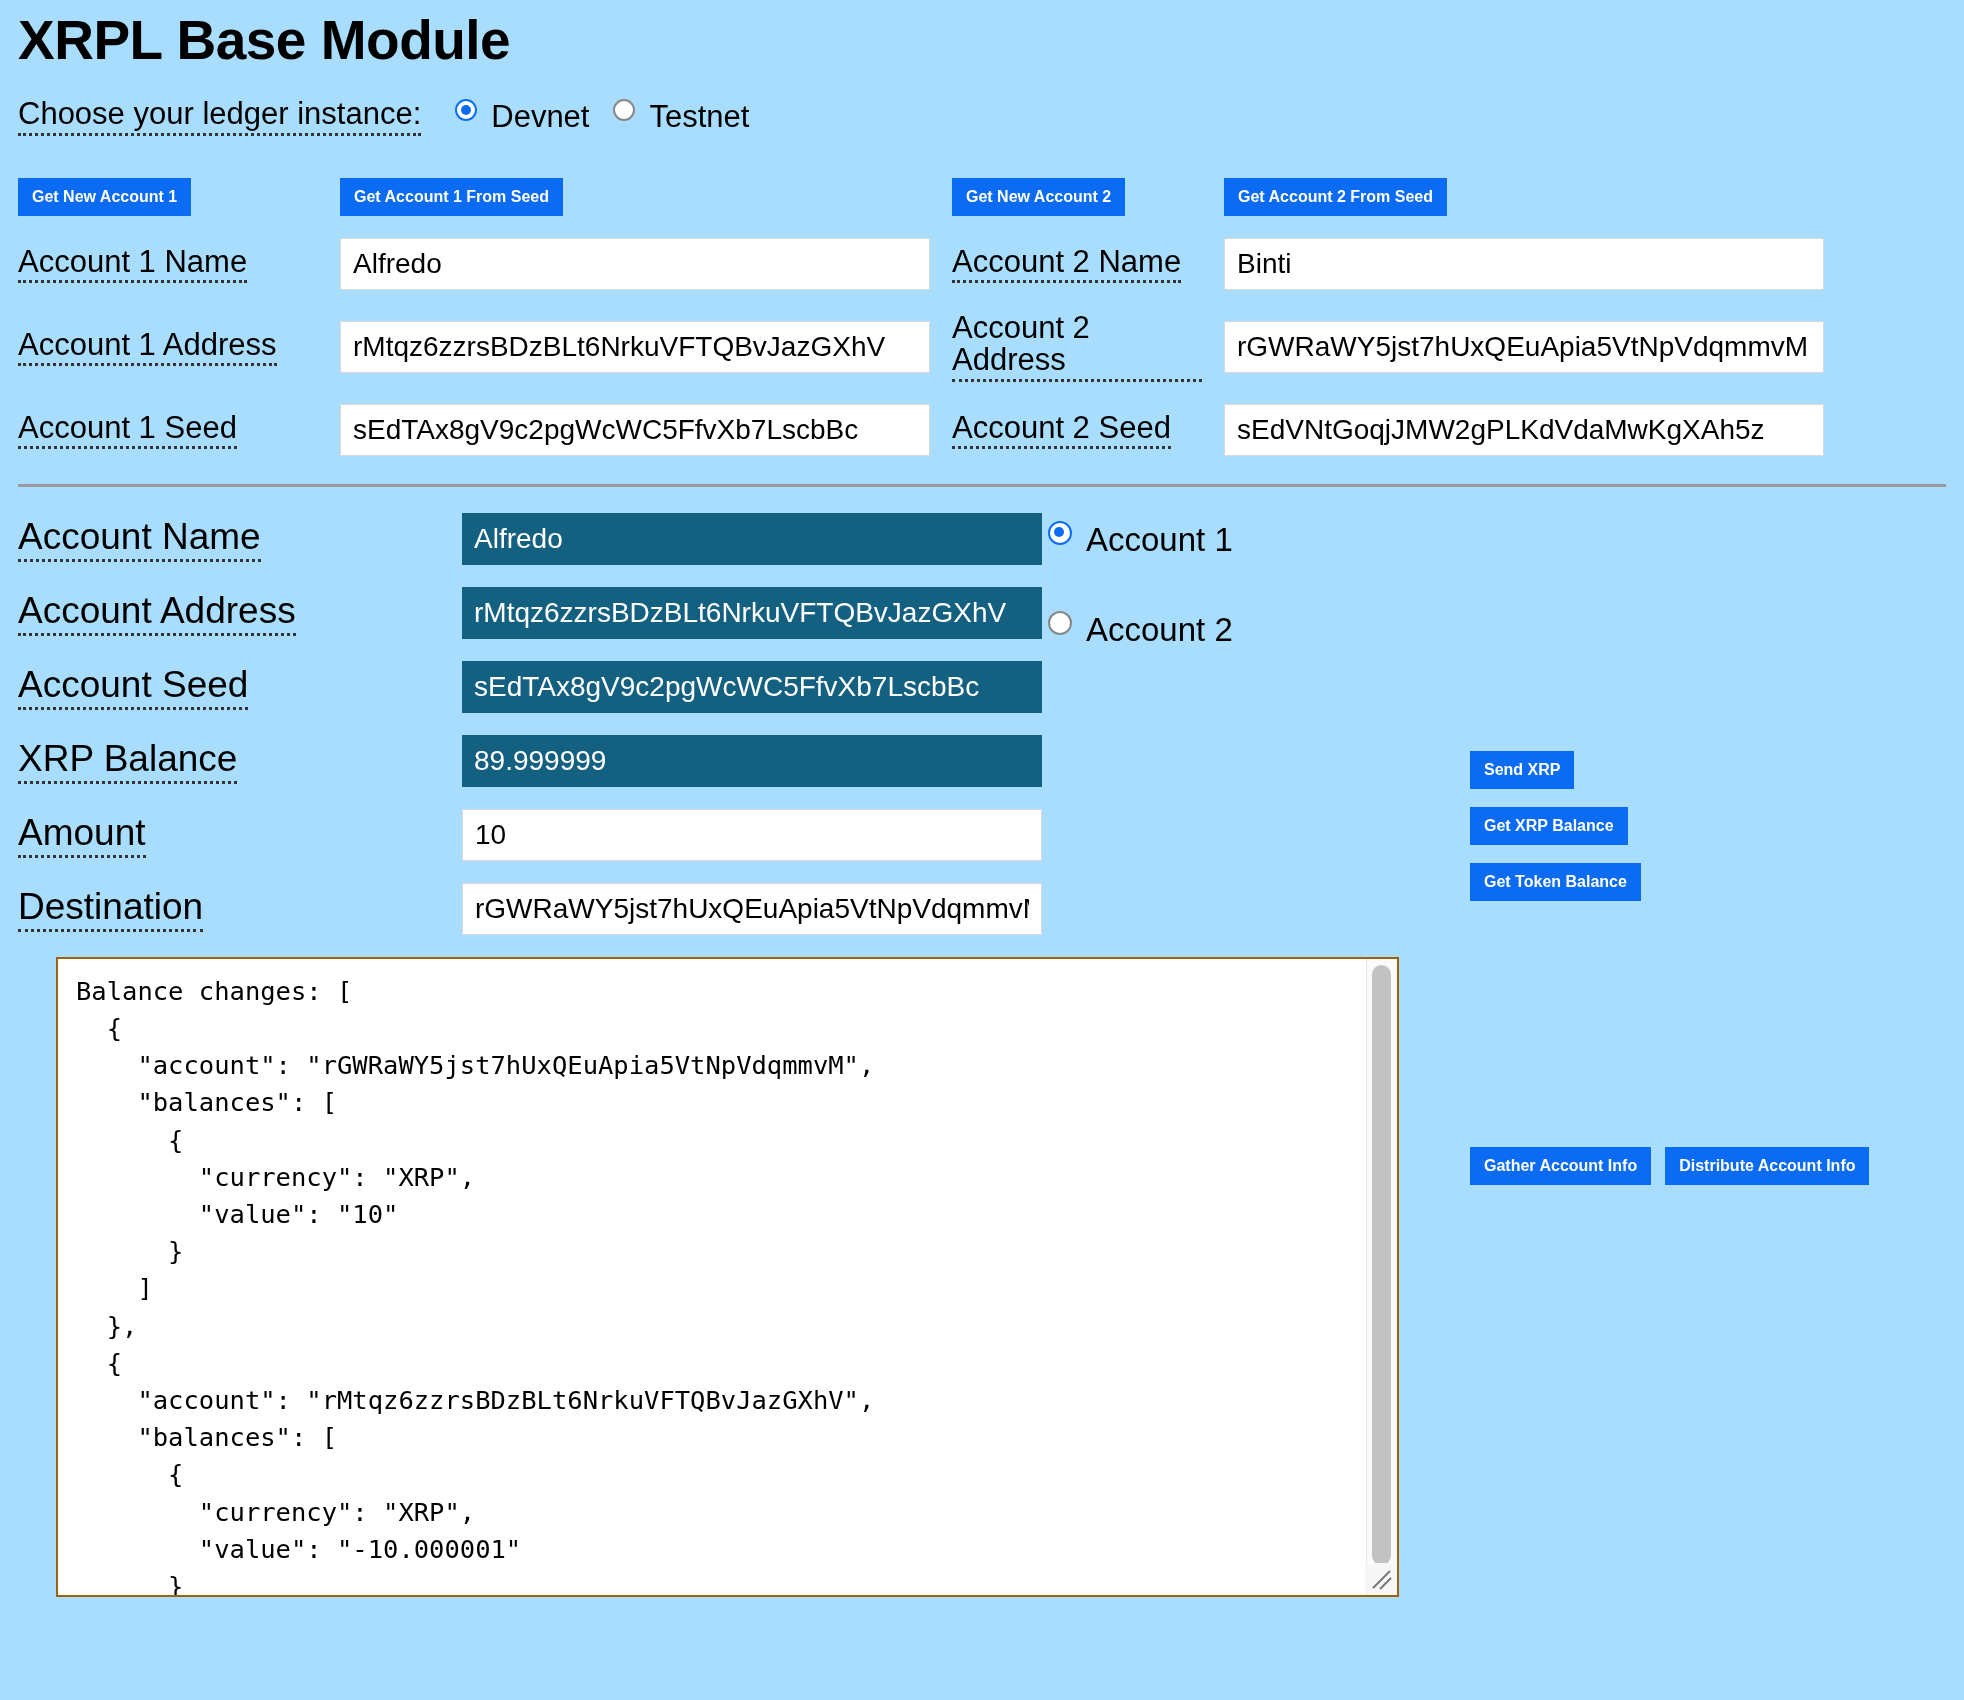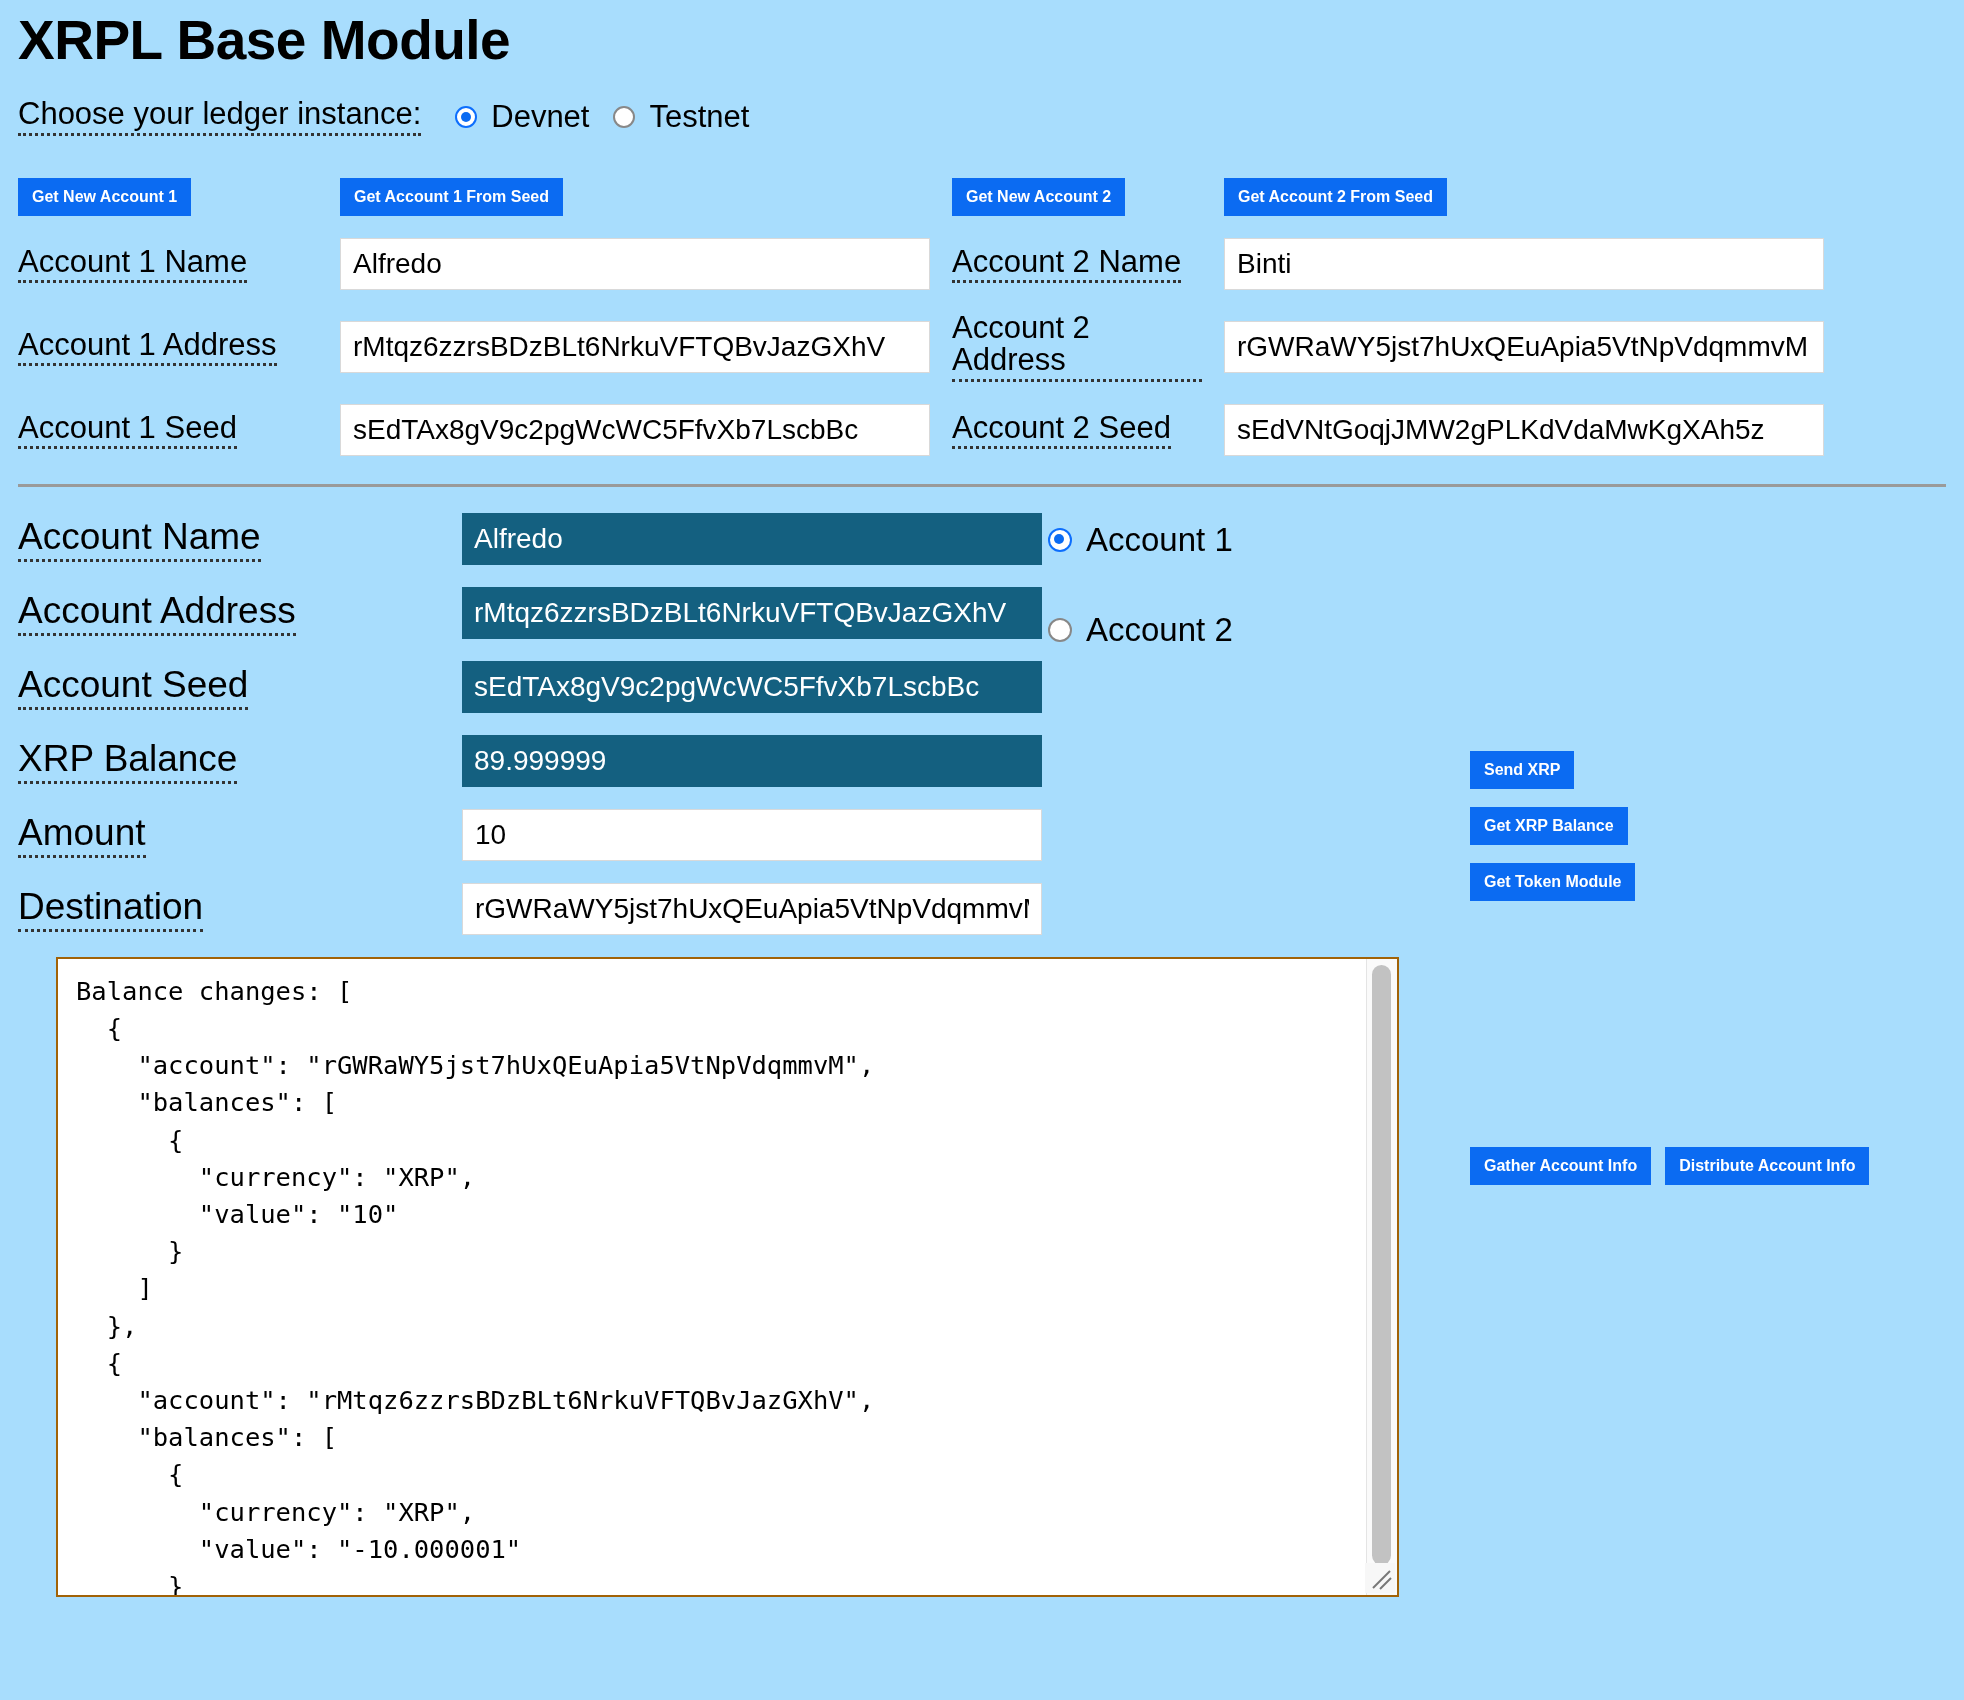--- a/index.html
+++ b/index.html
@@ -34,21 +34,20 @@
   .ledger-row {
     display: flex;
     align-items: center;
     margin-top: 26px;
     font-size: 31px;
     color: #000;
   }
   .ledger-row .lbl { margin-right: 34px; }
   .radio-opt {
     display: flex;
-    align-items: center;
     margin-right: 24px;
     font-size: 31px;
   }
   .radio {
     width: 22px;
     height: 22px;
     border-radius: 50%;
     border: 2px solid #888;
     background: #fff;
     margin-right: 14px;
@@ -311,21 +310,21 @@
       </label>
       <label class="radio-opt">
         <span class="radio"></span>
         <span>Account 2</span>
       </label>
     </div>
 
     <div class="right-btns-a">
       <button class="btn">Send XRP</button>
       <button class="btn">Get XRP Balance</button>
-      <button class="btn">Get Token Module</button>
+      <button class="btn">Get Token Balance</button>
     </div>
   </div>
 
   <div class="outwrap">
     <div class="textarea">
       <pre>Balance changes: [
   {
     "account": "rGWRaWY5jst7hUxQEuApia5VtNpVdqmmvM",
     "balances": [
       {

